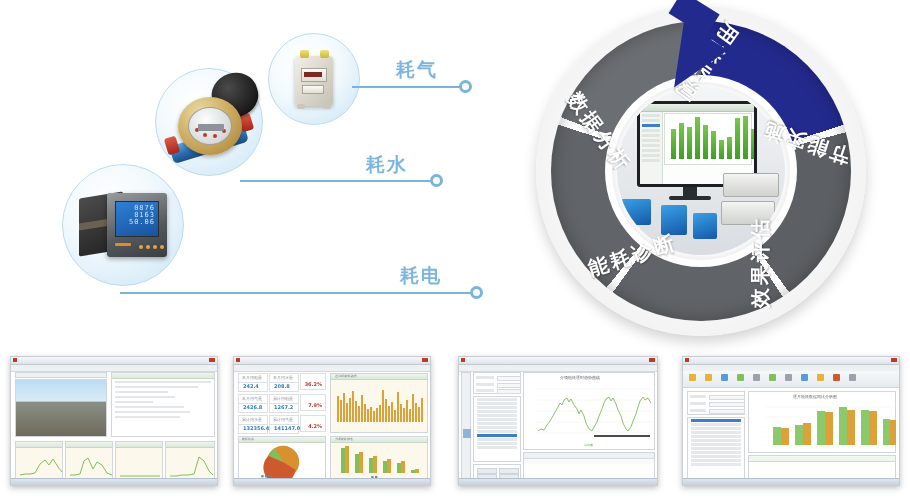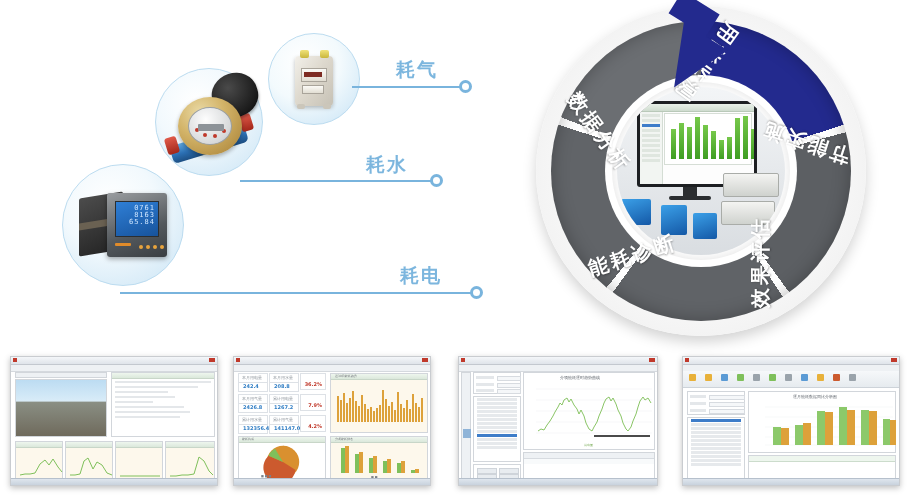--- a/index.html
+++ b/index.html
@@ -154,23 +154,23 @@
         </div>
       </div>
     </div>
 
     <div class="bubble" style="left:62px;top:164px;width:122px;height:122px;">
       <div style="position:absolute;inset:0;">
         <div class="em-back" style="left:16px;top:30px;width:44px;height:58px;"></div>
         <div class="em-band" style="left:16px;top:55px;width:44px;height:7px;"></div>
         <div class="em-front" style="left:44px;top:28px;width:60px;height:64px;"></div>
         <div class="em-lcd" style="left:52px;top:36px;width:44px;height:36px;padding-top:3px;">
-          <span>0761</span>
+          <span>0876</span>
           <span>8163</span>
-          <span>65.84</span>
+          <span>50.06</span>
         </div>
         <div class="em-brand" style="left:52px;top:78px;width:16px;"></div>
         <div class="em-btn" style="left:76px;top:80px;"></div>
         <div class="em-btn" style="left:83px;top:80px;"></div>
         <div class="em-btn" style="left:90px;top:80px;"></div>
         <div class="em-btn" style="left:97px;top:80px;"></div>
       </div>
     </div>
 
     <div class="lead-line" style="left:352px;top:86px;width:112px;"></div>

